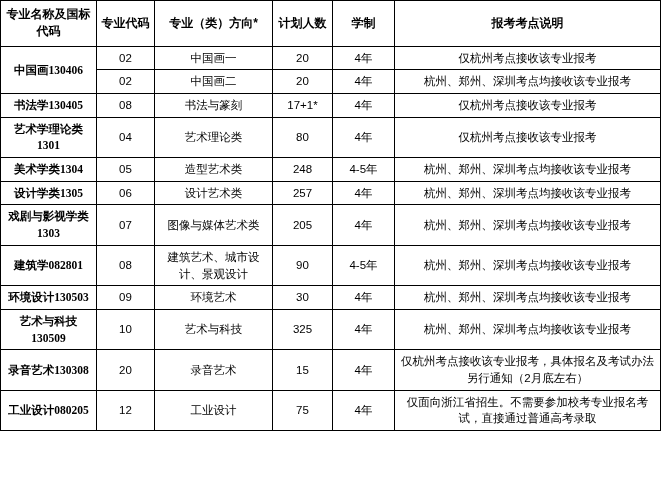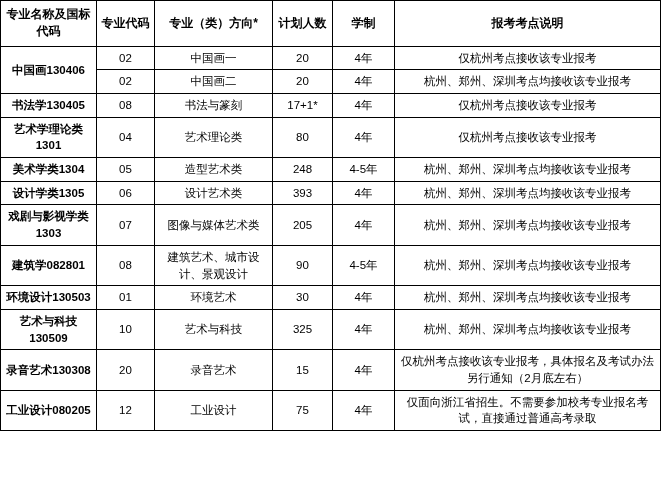--- a/index.html
+++ b/index.html
@@ -30,20 +30,21 @@
     word-wrap: break-word;
   }
   table.majors-table th {
     font-weight: bold;
     font-size: 12px;
     padding: 5px 3px;
   }
   td.col-name {
     font-weight: bold;
     font-size: 12px;
+    font-family: Liberation Serif, serif;
   }
   td.col-code,
   td.col-plan,
   td.col-years {
     font-weight: normal;
   }
   td.col-dir {
     font-weight: normal;
   }
   td.col-note {
@@ -117,21 +118,21 @@
         <td class="col-code">05</td>
         <td class="col-dir">造型艺术类</td>
         <td class="col-plan">248</td>
         <td class="col-years">4-5年</td>
         <td class="col-note">杭州、郑州、深圳考点均接收该专业报考</td>
       </tr>
       <tr>
         <td class="col-name">设计学类1305</td>
         <td class="col-code">06</td>
         <td class="col-dir">设计艺术类</td>
-        <td class="col-plan">393</td>
+        <td class="col-plan">257</td>
         <td class="col-years">4年</td>
         <td class="col-note">杭州、郑州、深圳考点均接收该专业报考</td>
       </tr>
       <tr>
         <td class="col-name">戏剧与影视学类1303</td>
         <td class="col-code">07</td>
         <td class="col-dir">图像与媒体艺术类</td>
         <td class="col-plan">205</td>
         <td class="col-years">4年</td>
         <td class="col-note">杭州、郑州、深圳考点均接收该专业报考</td>
@@ -139,21 +140,21 @@
       <tr>
         <td class="col-name">建筑学082801</td>
         <td class="col-code">08</td>
         <td class="col-dir">建筑艺术、城市设计、景观设计</td>
         <td class="col-plan">90</td>
         <td class="col-years">4-5年</td>
         <td class="col-note">杭州、郑州、深圳考点均接收该专业报考</td>
       </tr>
       <tr>
         <td class="col-name">环境设计130503</td>
-        <td class="col-code">01</td>
+        <td class="col-code">09</td>
         <td class="col-dir">环境艺术</td>
         <td class="col-plan">30</td>
         <td class="col-years">4年</td>
         <td class="col-note">杭州、郑州、深圳考点均接收该专业报考</td>
       </tr>
       <tr>
         <td class="col-name">艺术与科技130509</td>
         <td class="col-code">10</td>
         <td class="col-dir">艺术与科技</td>
         <td class="col-plan">325</td>

